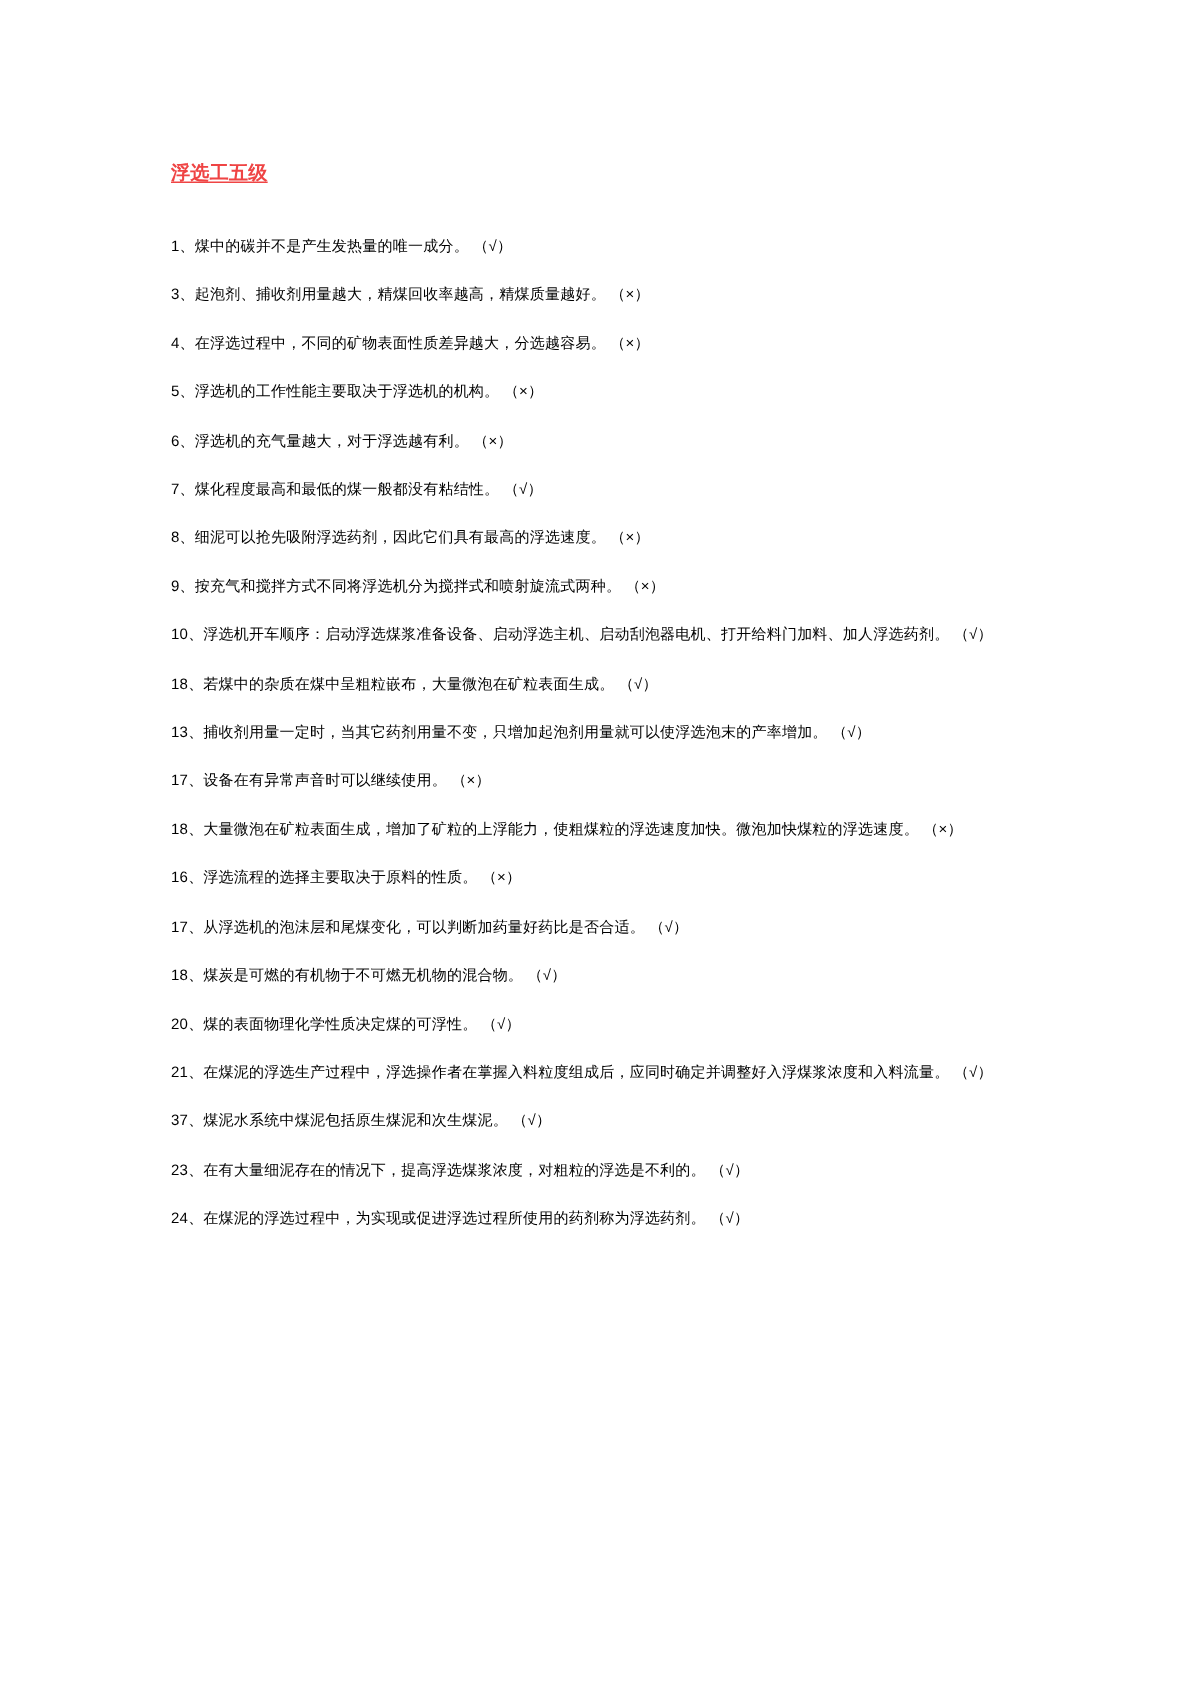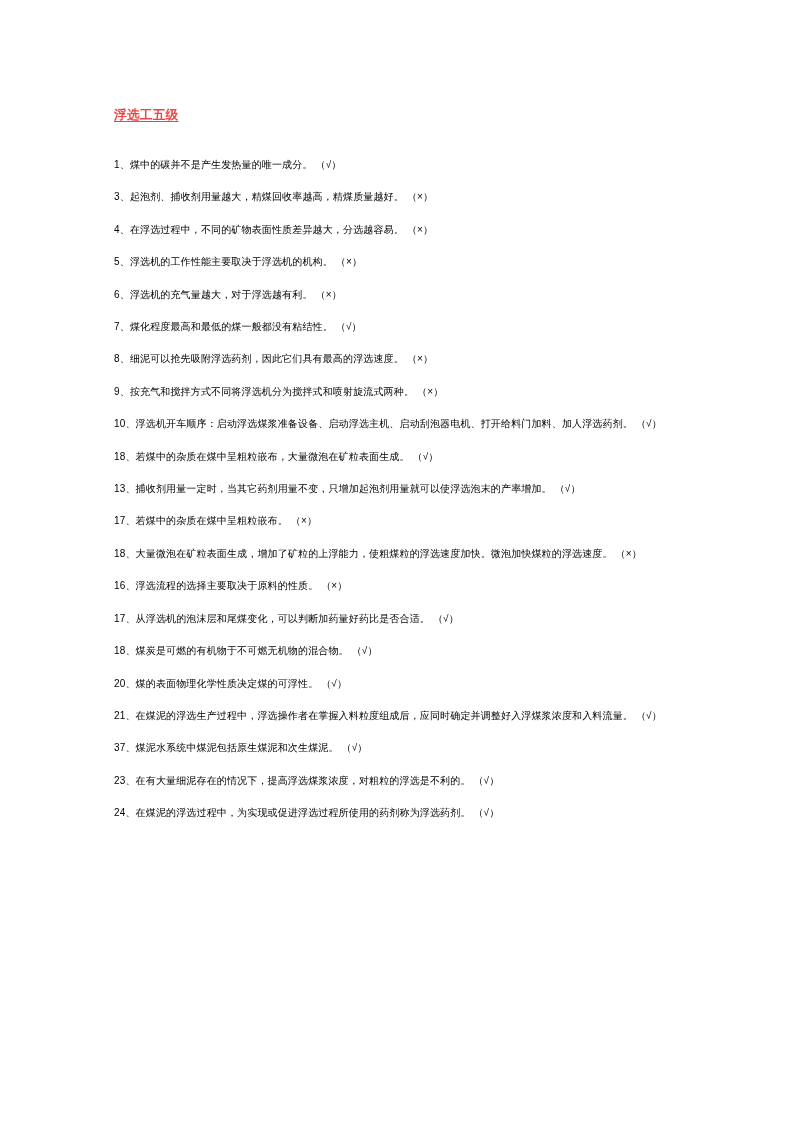--- a/index.html
+++ b/index.html
@@ -74,21 +74,21 @@
         <li class="qitem"><span>3、</span><span>起泡剂、捕收剂用量越大，精煤回收率越高，精煤质量越好。</span> <span class="mark">（×）</span></li>
         <li class="qitem"><span>4、</span><span>在浮选过程中，不同的矿物表面性质差异越大，分选越容易。</span> <span class="mark">（×）</span></li>
         <li class="qitem"><span>5、</span><span>浮选机的工作性能主要取决于浮选机的机构。</span> <span class="mark">（×）</span></li>
         <li class="qitem"><span>6、</span><span>浮选机的充气量越大，对于浮选越有利。</span> <span class="mark">（×）</span></li>
         <li class="qitem"><span>7、</span><span>煤化程度最高和最低的煤一般都没有粘结性。</span> <span class="mark">（√）</span></li>
         <li class="qitem"><span>8、</span><span>细泥可以抢先吸附浮选药剂，因此它们具有最高的浮选速度。</span> <span class="mark">（×）</span></li>
         <li class="qitem"><span>9、</span><span>按充气和搅拌方式不同将浮选机分为搅拌式和喷射旋流式两种。</span> <span class="mark">（×）</span></li>
         <li class="qitem"><span>10、</span><span>浮选机开车顺序：启动浮选煤浆准备设备、启动浮选主机、启动刮泡器电机、打开给料门加料、加人浮选药剂。</span> <span class="mark">（√）</span></li>
         <li class="qitem"><span>18、</span><span>若煤中的杂质在煤中呈粗粒嵌布，大量微泡在矿粒表面生成。</span> <span class="mark">（√）</span></li>
         <li class="qitem"><span>13、</span><span>捕收剂用量一定时，当其它药剂用量不变，只增加起泡剂用量就可以使浮选泡末的产率增加。</span> <span class="mark">（√）</span></li>
-        <li class="qitem"><span>17、</span><span>若煤中的杂质在煤中呈粗粒嵌布。</span> <span class="mark">（×）</span></li>
+        <li class="qitem"><span>17、</span><span>设备在有异常声音时可以继续使用。</span> <span class="mark">（×）</span></li>
         <li class="qitem"><span>18、</span><span>大量微泡在矿粒表面生成，增加了矿粒的上浮能力，使粗煤粒的浮选速度加快。微泡加快煤粒的浮选速度。</span> <span class="mark">（×）</span></li>
         <li class="qitem"><span>16、</span><span>浮选流程的选择主要取决于原料的性质。</span> <span class="mark">（×）</span></li>
         <li class="qitem"><span>17、</span><span>从浮选机的泡沫层和尾煤变化，可以判断加药量好药比是否合适。</span> <span class="mark">（√）</span></li>
         <li class="qitem"><span>18、</span><span>煤炭是可燃的有机物于不可燃无机物的混合物。</span> <span class="mark">（√）</span></li>
         <li class="qitem"><span>20、</span><span>煤的表面物理化学性质决定煤的可浮性。</span> <span class="mark">（√）</span></li>
         <li class="qitem"><span>21、</span><span>在煤泥的浮选生产过程中，浮选操作者在掌握入料粒度组成后，应同时确定并调整好入浮煤浆浓度和入料流量。</span> <span class="mark">（√）</span></li>
         <li class="qitem"><span>37、</span><span>煤泥水系统中煤泥包括原生煤泥和次生煤泥。</span> <span class="mark">（√）</span></li>
         <li class="qitem"><span>23、</span><span>在有大量细泥存在的情况下，提高浮选煤浆浓度，对粗粒的浮选是不利的。</span> <span class="mark">（√）</span></li>
         <li class="qitem"><span>24、</span><span>在煤泥的浮选过程中，为实现或促进浮选过程所使用的药剂称为浮选药剂。</span> <span class="mark">（√）</span></li>
       </ol>

